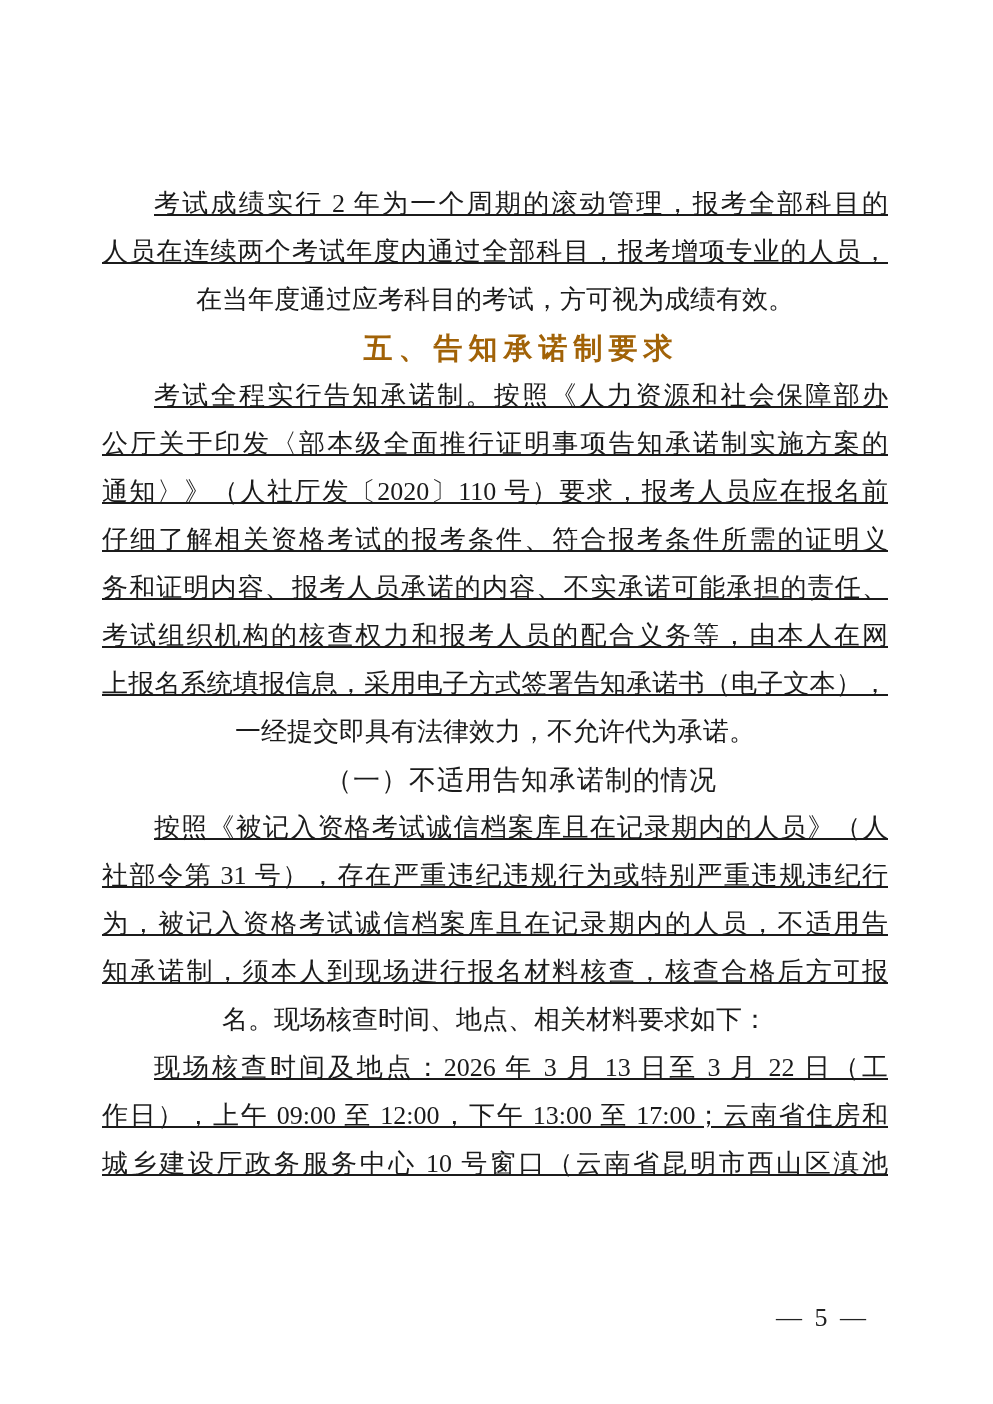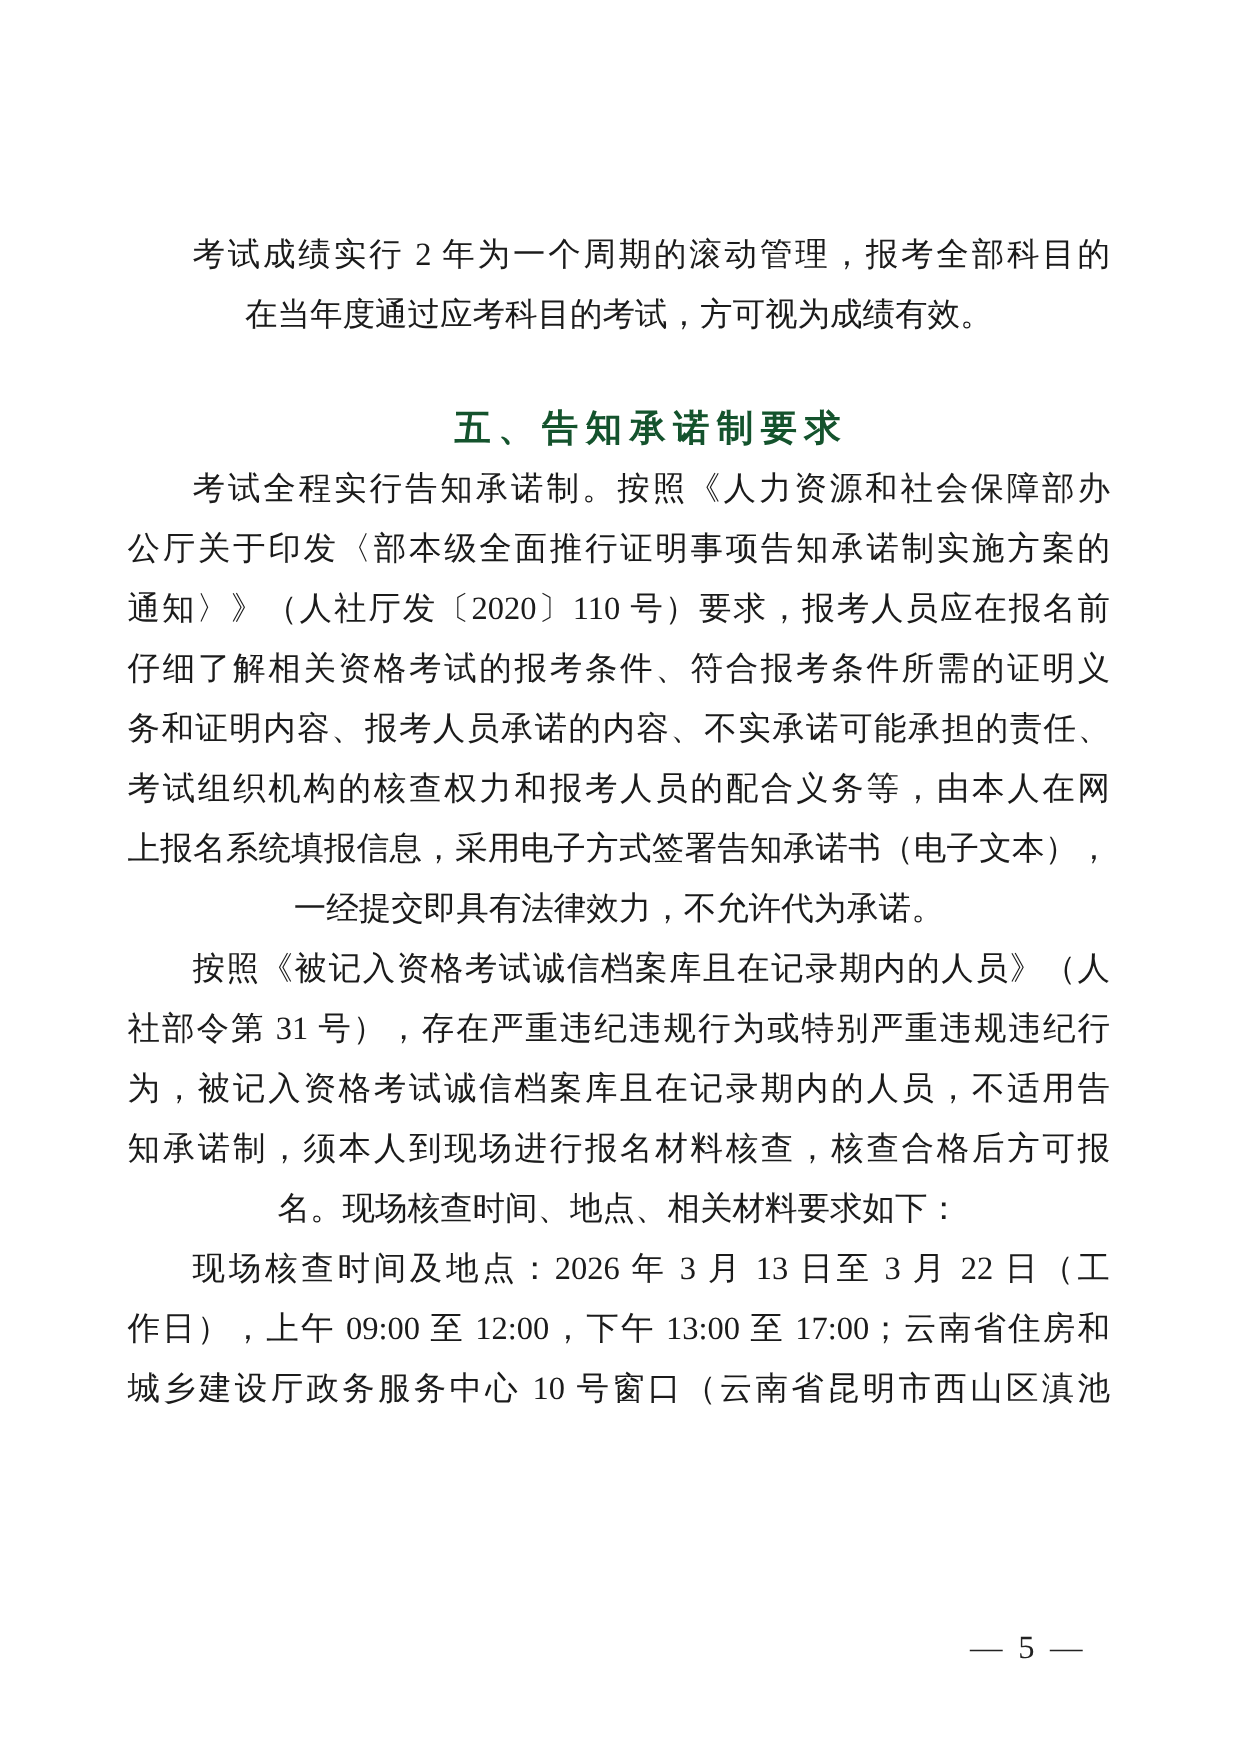--- a/index.html
+++ b/index.html
@@ -29,31 +29,31 @@
     color: #1b1b1b;
     font-family: "Liberation Serif", "DejaVu Serif", serif;
     overflow: hidden;
     white-space: nowrap;
     text-align: center;
   }
   .line.justify {
     white-space: normal;
     text-align: justify;
     text-align-last: justify;
+    text-decoration: underline;
   }
   .line.indent {
     padding-left: 52px;
   }
   .line.heading {
     font-family: "Liberation Sans", "DejaVu Sans", sans-serif;
     font-weight: 700;
     font-size: 29px;
     letter-spacing: 6px;
-    color: #14532d;
-    margin-top: 43px;
+    color: #a16207;
   }
   .line.subheading {
     font-size: 27px;
     letter-spacing: 1px;
   }
   .page-number {
     position: absolute;
     right: 124px;
     top: 1294px;
     height: 48px;
@@ -63,30 +63,32 @@
     color: #222222;
     font-family: "Liberation Serif", "DejaVu Serif", serif;
   }
 </style>
 </head>
 <body>
 
 <div class="page">
   <div class="doc-body" id="doc-body">
       <div class="line body justify indent">考试成绩实行 2 年为一个周期的滚动管理，报考全部科目的</div>
+      <div class="line body justify">人员在连续两个考试年度内通过全部科目，报考增项专业的人员，</div>
       <div class="line body">在当年度通过应考科目的考试，方可视为成绩有效。</div>
       <div class="line heading indent">五、告知承诺制要求</div>
       <div class="line body justify indent">考试全程实行告知承诺制。按照《人力资源和社会保障部办</div>
       <div class="line body justify">公厅关于印发〈部本级全面推行证明事项告知承诺制实施方案的</div>
       <div class="line body justify">通知〉》（人社厅发〔2020〕110 号）要求，报考人员应在报名前</div>
       <div class="line body justify">仔细了解相关资格考试的报考条件、符合报考条件所需的证明义</div>
       <div class="line body justify">务和证明内容、报考人员承诺的内容、不实承诺可能承担的责任、</div>
       <div class="line body justify">考试组织机构的核查权力和报考人员的配合义务等，由本人在网</div>
       <div class="line body justify">上报名系统填报信息，采用电子方式签署告知承诺书（电子文本），</div>
       <div class="line body">一经提交即具有法律效力，不允许代为承诺。</div>
+      <div class="line subheading indent">（一）不适用告知承诺制的情况</div>
       <div class="line body justify indent">按照《被记入资格考试诚信档案库且在记录期内的人员》（人</div>
       <div class="line body justify">社部令第 31 号），存在严重违纪违规行为或特别严重违规违纪行</div>
       <div class="line body justify">为，被记入资格考试诚信档案库且在记录期内的人员，不适用告</div>
       <div class="line body justify">知承诺制，须本人到现场进行报名材料核查，核查合格后方可报</div>
       <div class="line body">名。现场核查时间、地点、相关材料要求如下：</div>
       <div class="line body justify indent">现场核查时间及地点：2026 年 3 月 13 日至 3 月 22 日（工</div>
       <div class="line body justify">作日），上午 09:00 至 12:00，下午 13:00 至 17:00；云南省住房和</div>
       <div class="line body justify">城乡建设厅政务服务中心 10 号窗口（云南省昆明市西山区滇池</div>
     </div>
   <div class="page-number">— 5 —</div>

